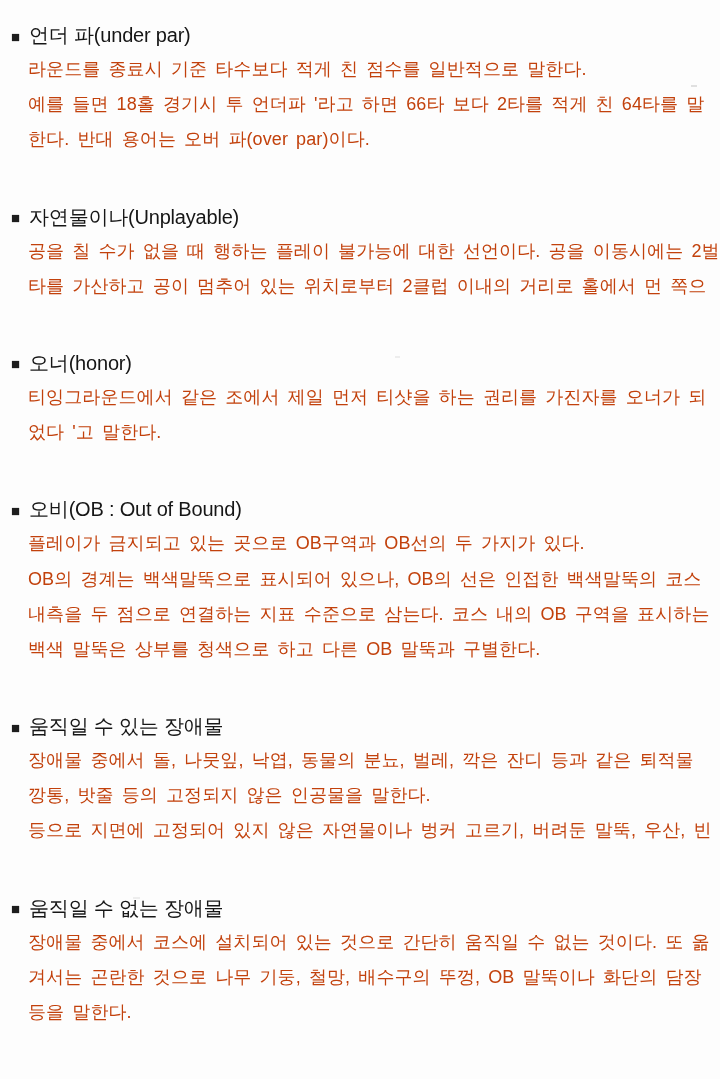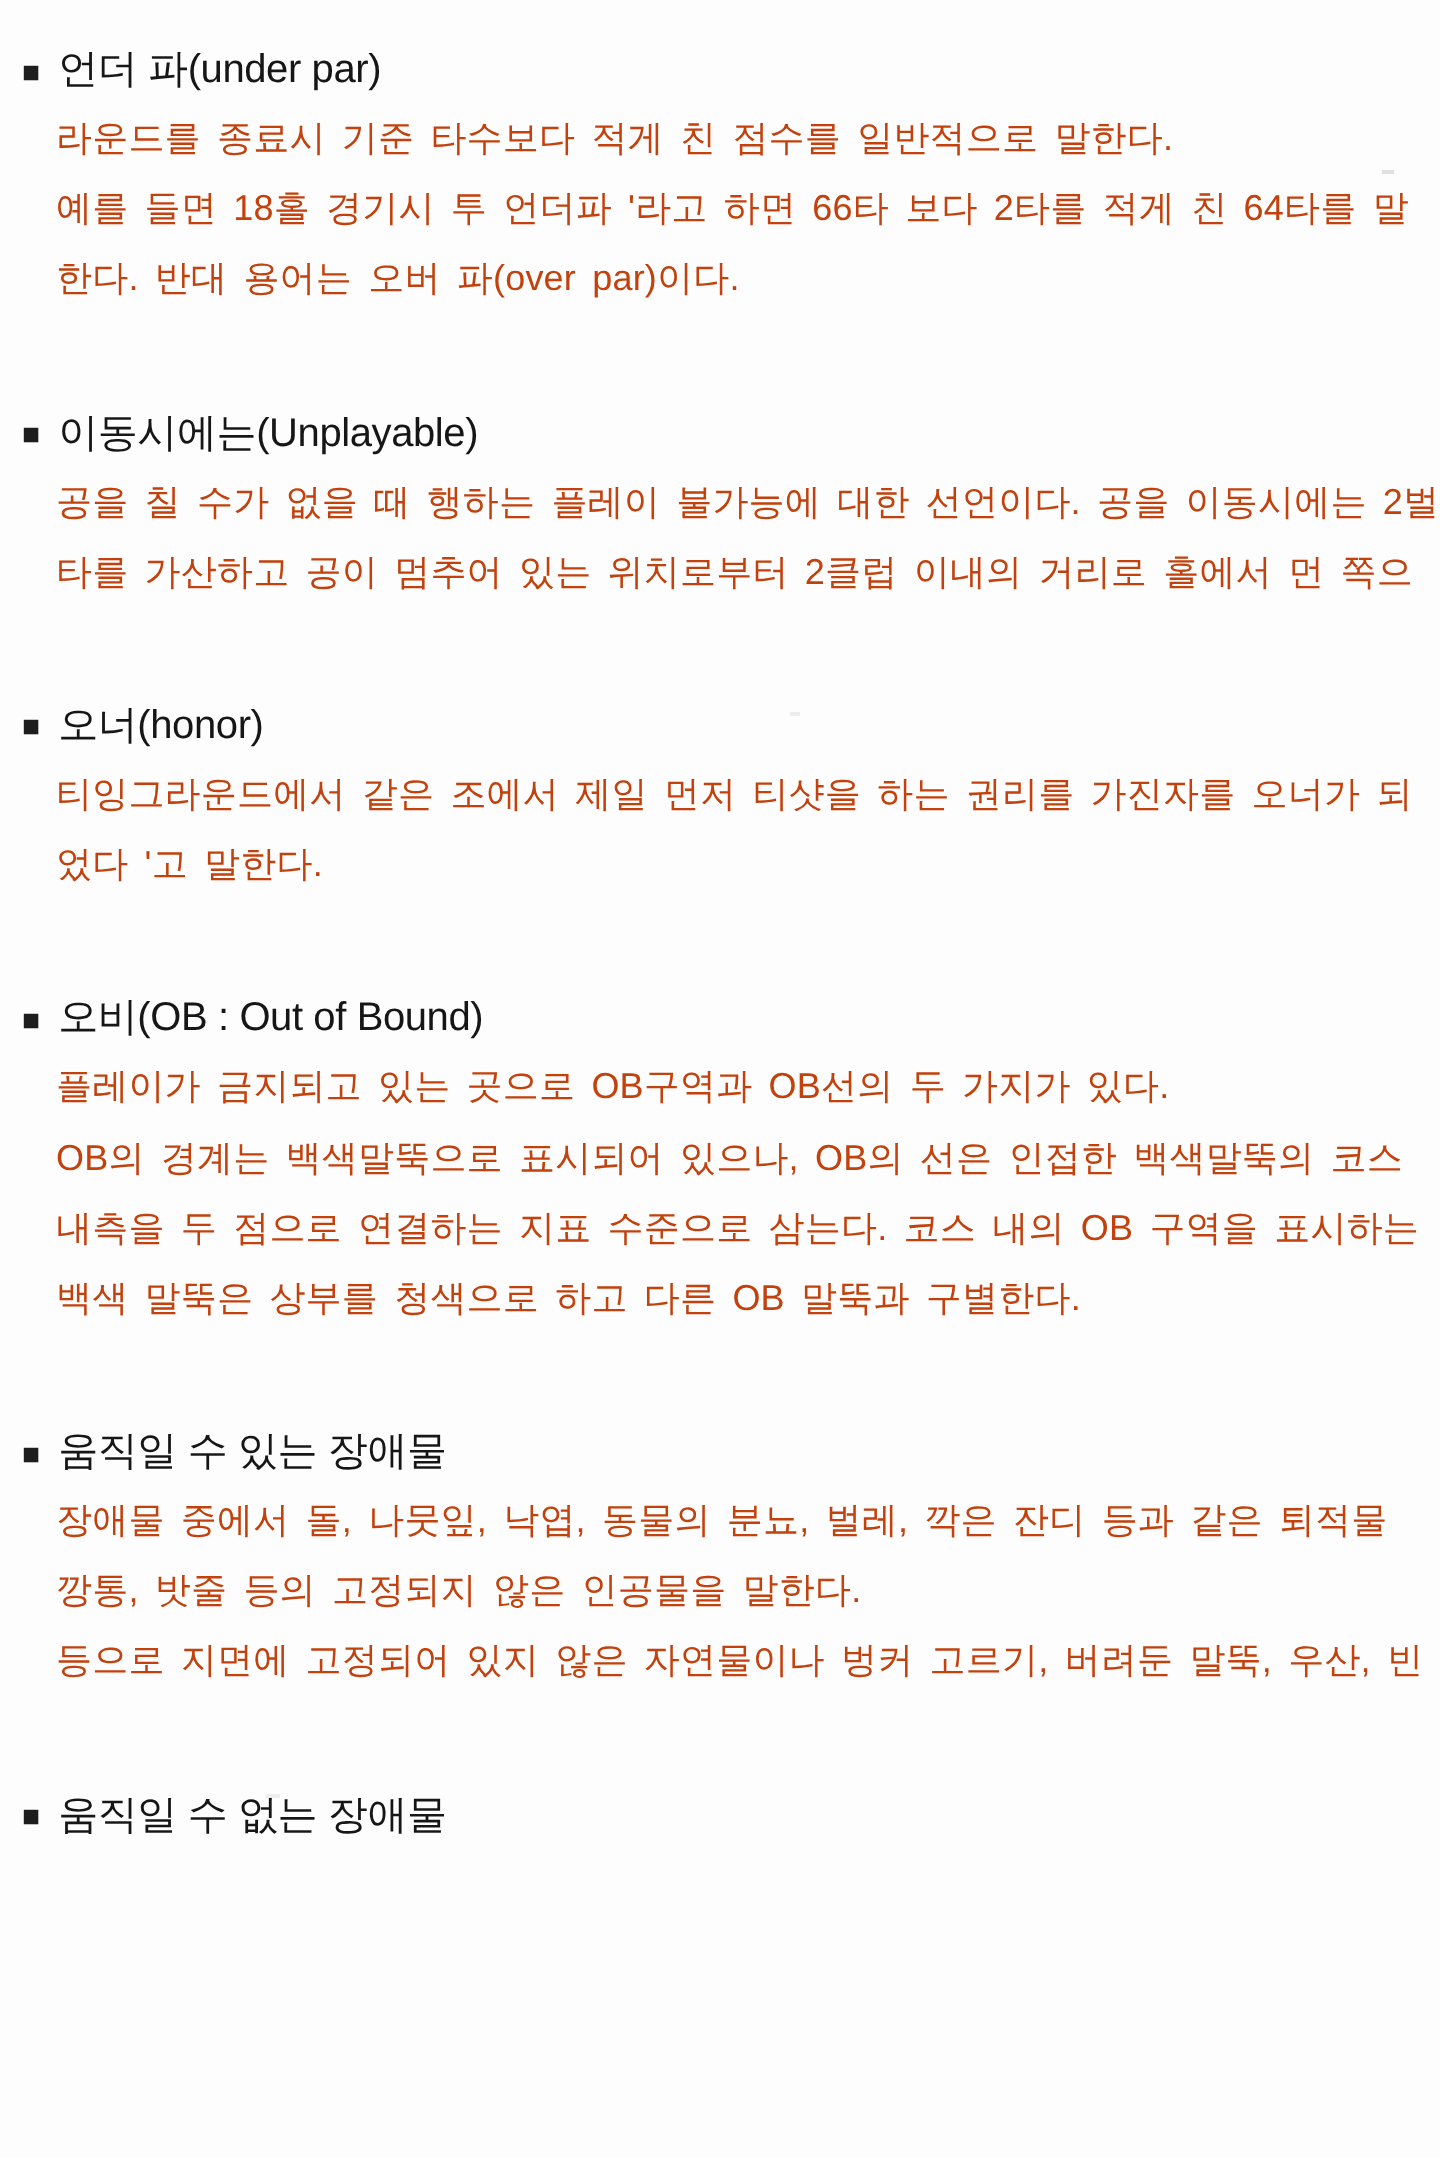--- a/index.html
+++ b/index.html
@@ -86,21 +86,21 @@
       <div class="body-lines">
           <div class="body-line">라운드를 종료시 기준 타수보다 적게 친 점수를 일반적으로 말한다.</div>
           <div class="body-line">예를 들면 18홀 경기시 투 언더파 '라고 하면 66타 보다 2타를 적게 친 64타를 말</div>
           <div class="body-line">한다. 반대 용어는 오버 파(over par)이다.</div>
         </div>
     </div>
 
     <div class="section">
       <div class="heading-row">
         <span class="bullet">■</span>
-        <span class="heading-text">이동시에는(Unplayable)</span>
+        <span class="heading-text">자연물이나(Unplayable)</span>
       </div>
       <div class="body-lines">
           <div class="body-line">공을 칠 수가 없을 때 행하는 플레이 불가능에 대한 선언이다. 공을 이동시에는 2벌</div>
           <div class="body-line">타를 가산하고 공이 멈추어 있는 위치로부터 2클럽 이내의 거리로 홀에서 먼 쪽으</div>
         </div>
     </div>
 
     <div class="section">
       <div class="heading-row">
         <span class="bullet">■</span>
@@ -135,16 +135,21 @@
           <div class="body-line">깡통, 밧줄 등의 고정되지 않은 인공물을 말한다.</div>
           <div class="body-line">등으로 지면에 고정되어 있지 않은 자연물이나 벙커 고르기, 버려둔 말뚝, 우산, 빈</div>
         </div>
     </div>
 
     <div class="section">
       <div class="heading-row">
         <span class="bullet">■</span>
         <span class="heading-text">움직일 수 없는 장애물</span>
       </div>
+      <div class="body-lines">
+          <div class="body-line">장애물 중에서 코스에 설치되어 있는 것으로 간단히 움직일 수 없는 것이다. 또 옮</div>
+          <div class="body-line">겨서는 곤란한 것으로 나무 기둥, 철망, 배수구의 뚜껑, OB 말뚝이나 화단의 담장</div>
+          <div class="body-line">등을 말한다.</div>
+        </div>
     </div>
   </div>
 
 </div>
 
 </body></html>

